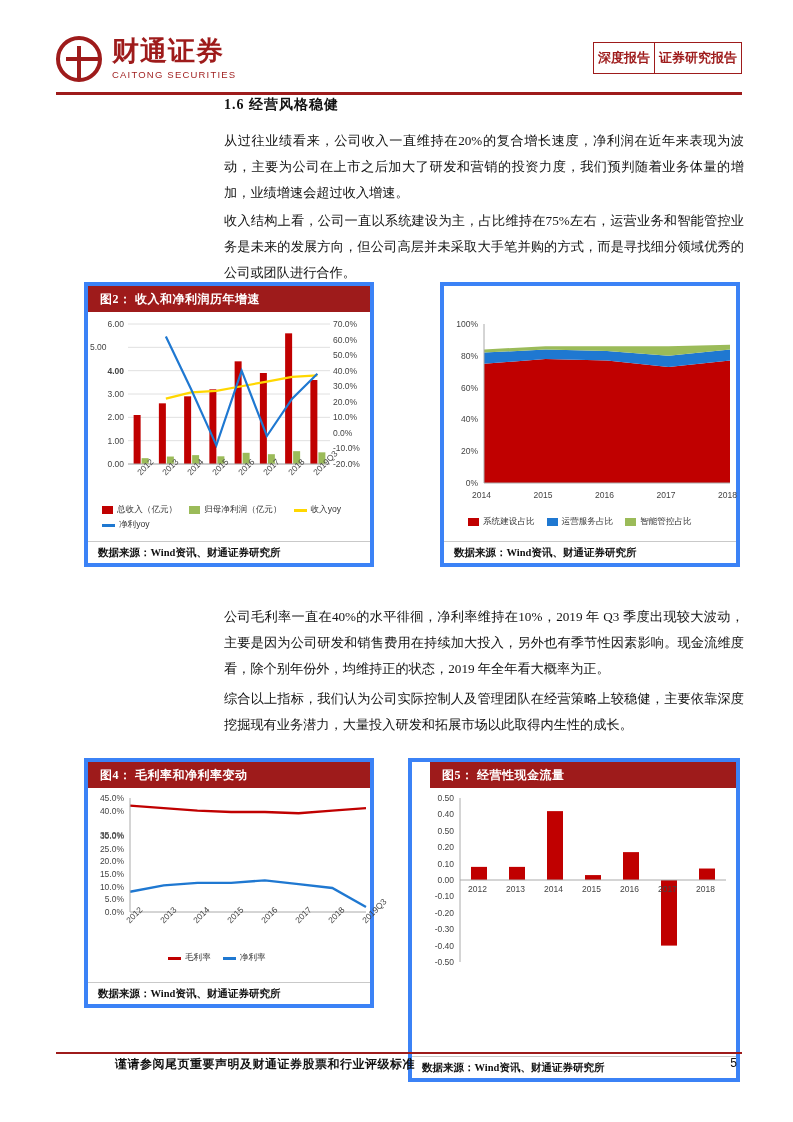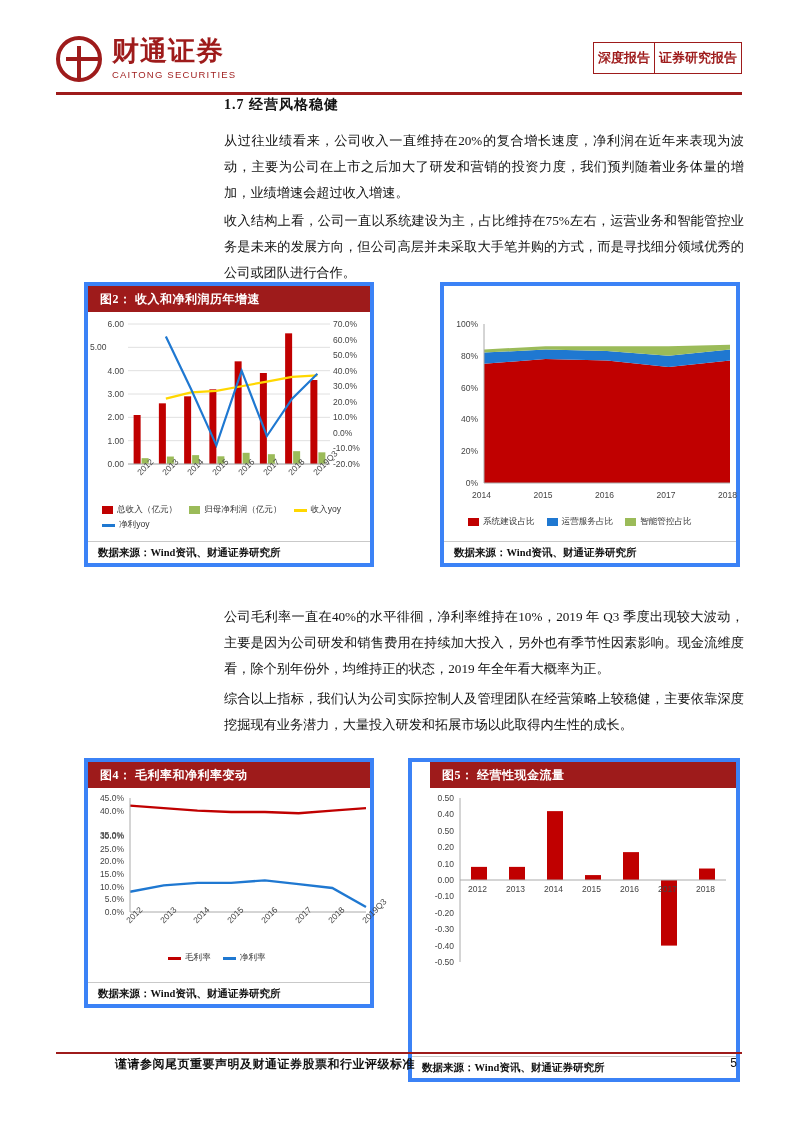--- a/index.html
+++ b/index.html
@@ -70,34 +70,34 @@
         <div class="logo-en">CAITONG SECURITIES</div>
       </div>
     </div>
     <div class="hdr-tags">
       <div class="hdr-tag">深度报告</div>
       <div class="hdr-tag">证券研究报告</div>
     </div>
   </div>
   <div class="hdr-rule"></div>
 
-  <div class="sec-title">1.7  经营风格稳健</div>
+  <div class="sec-title">1.6  经营风格稳健</div>
   <div class="para p1">从过往业绩看来，公司收入一直维持在20%的复合增长速度，净利润在近年来表现为波动，主要为公司在上市之后加大了研发和营销的投资力度，我们预判随着业务体量的增加，业绩增速会超过收入增速。</div>
   <div class="para p2">收入结构上看，公司一直以系统建设为主，占比维持在75%左右，运营业务和智能管控业务是未来的发展方向，但公司高层并未采取大手笔并购的方式，而是寻找细分领域优秀的公司或团队进行合作。</div>
   <div class="para p3">公司毛利率一直在40%的水平徘徊，净利率维持在10%，2019 年 Q3 季度出现较大波动，主要是因为公司研发和销售费用在持续加大投入，另外也有季节性因素影响。现金流维度看，除个别年份外，均维持正的状态，2019 年全年看大概率为正。</div>
   <div class="para p4">综合以上指标，我们认为公司实际控制人及管理团队在经营策略上较稳健，主要依靠深度挖掘现有业务潜力，大量投入研发和拓展市场以此取得内生性的成长。</div>
 
   <div class="fig" id="fig2">
     <div class="fig-cap">图2：  收入和净利润历年增速</div>
     <div class="plot" id="plot2" style="top:26px;height:200px;">
         <div class="axis-label" style="left:2px;top:147px;width:34px;text-align:right;">0.00</div>
         <div class="axis-label" style="left:2px;top:123.66666666666666px;width:34px;text-align:right;">1.00</div>
         <div class="axis-label" style="left:2px;top:100.33333333333334px;width:34px;text-align:right;">2.00</div>
         <div class="axis-label" style="left:2px;top:77px;width:34px;text-align:right;">3.00</div>
-        <div class="axis-label" style="left:2px;top:53.66666666666667px;width:34px;text-align:right;">4.00</div>
+        <div class="axis-label" style="left:2px;top:53.66666666666667px;width:34px;text-align:right;font-weight:bold;">4.00</div>
         <div class="axis-label" style="left:2px;top:30.33333333333333px;width:34px;text-align:left;">5.00</div>
         <div class="axis-label" style="left:2px;top:7px;width:34px;text-align:right;">6.00</div>
         <div class="axis-label" style="left:245px;top:147px;">-20.0%</div>
         <div class="axis-label" style="left:245px;top:131.44444444444446px;">-10.0%</div>
         <div class="axis-label" style="left:245px;top:115.88888888888889px;">0.0%</div>
         <div class="axis-label" style="left:245px;top:100.33333333333334px;">10.0%</div>
         <div class="axis-label" style="left:245px;top:84.77777777777777px;">20.0%</div>
         <div class="axis-label" style="left:245px;top:69.22222222222221px;">30.0%</div>
         <div class="axis-label" style="left:245px;top:53.66666666666667px;">40.0%</div>
         <div class="axis-label" style="left:245px;top:38.111111111111114px;">50.0%</div>

